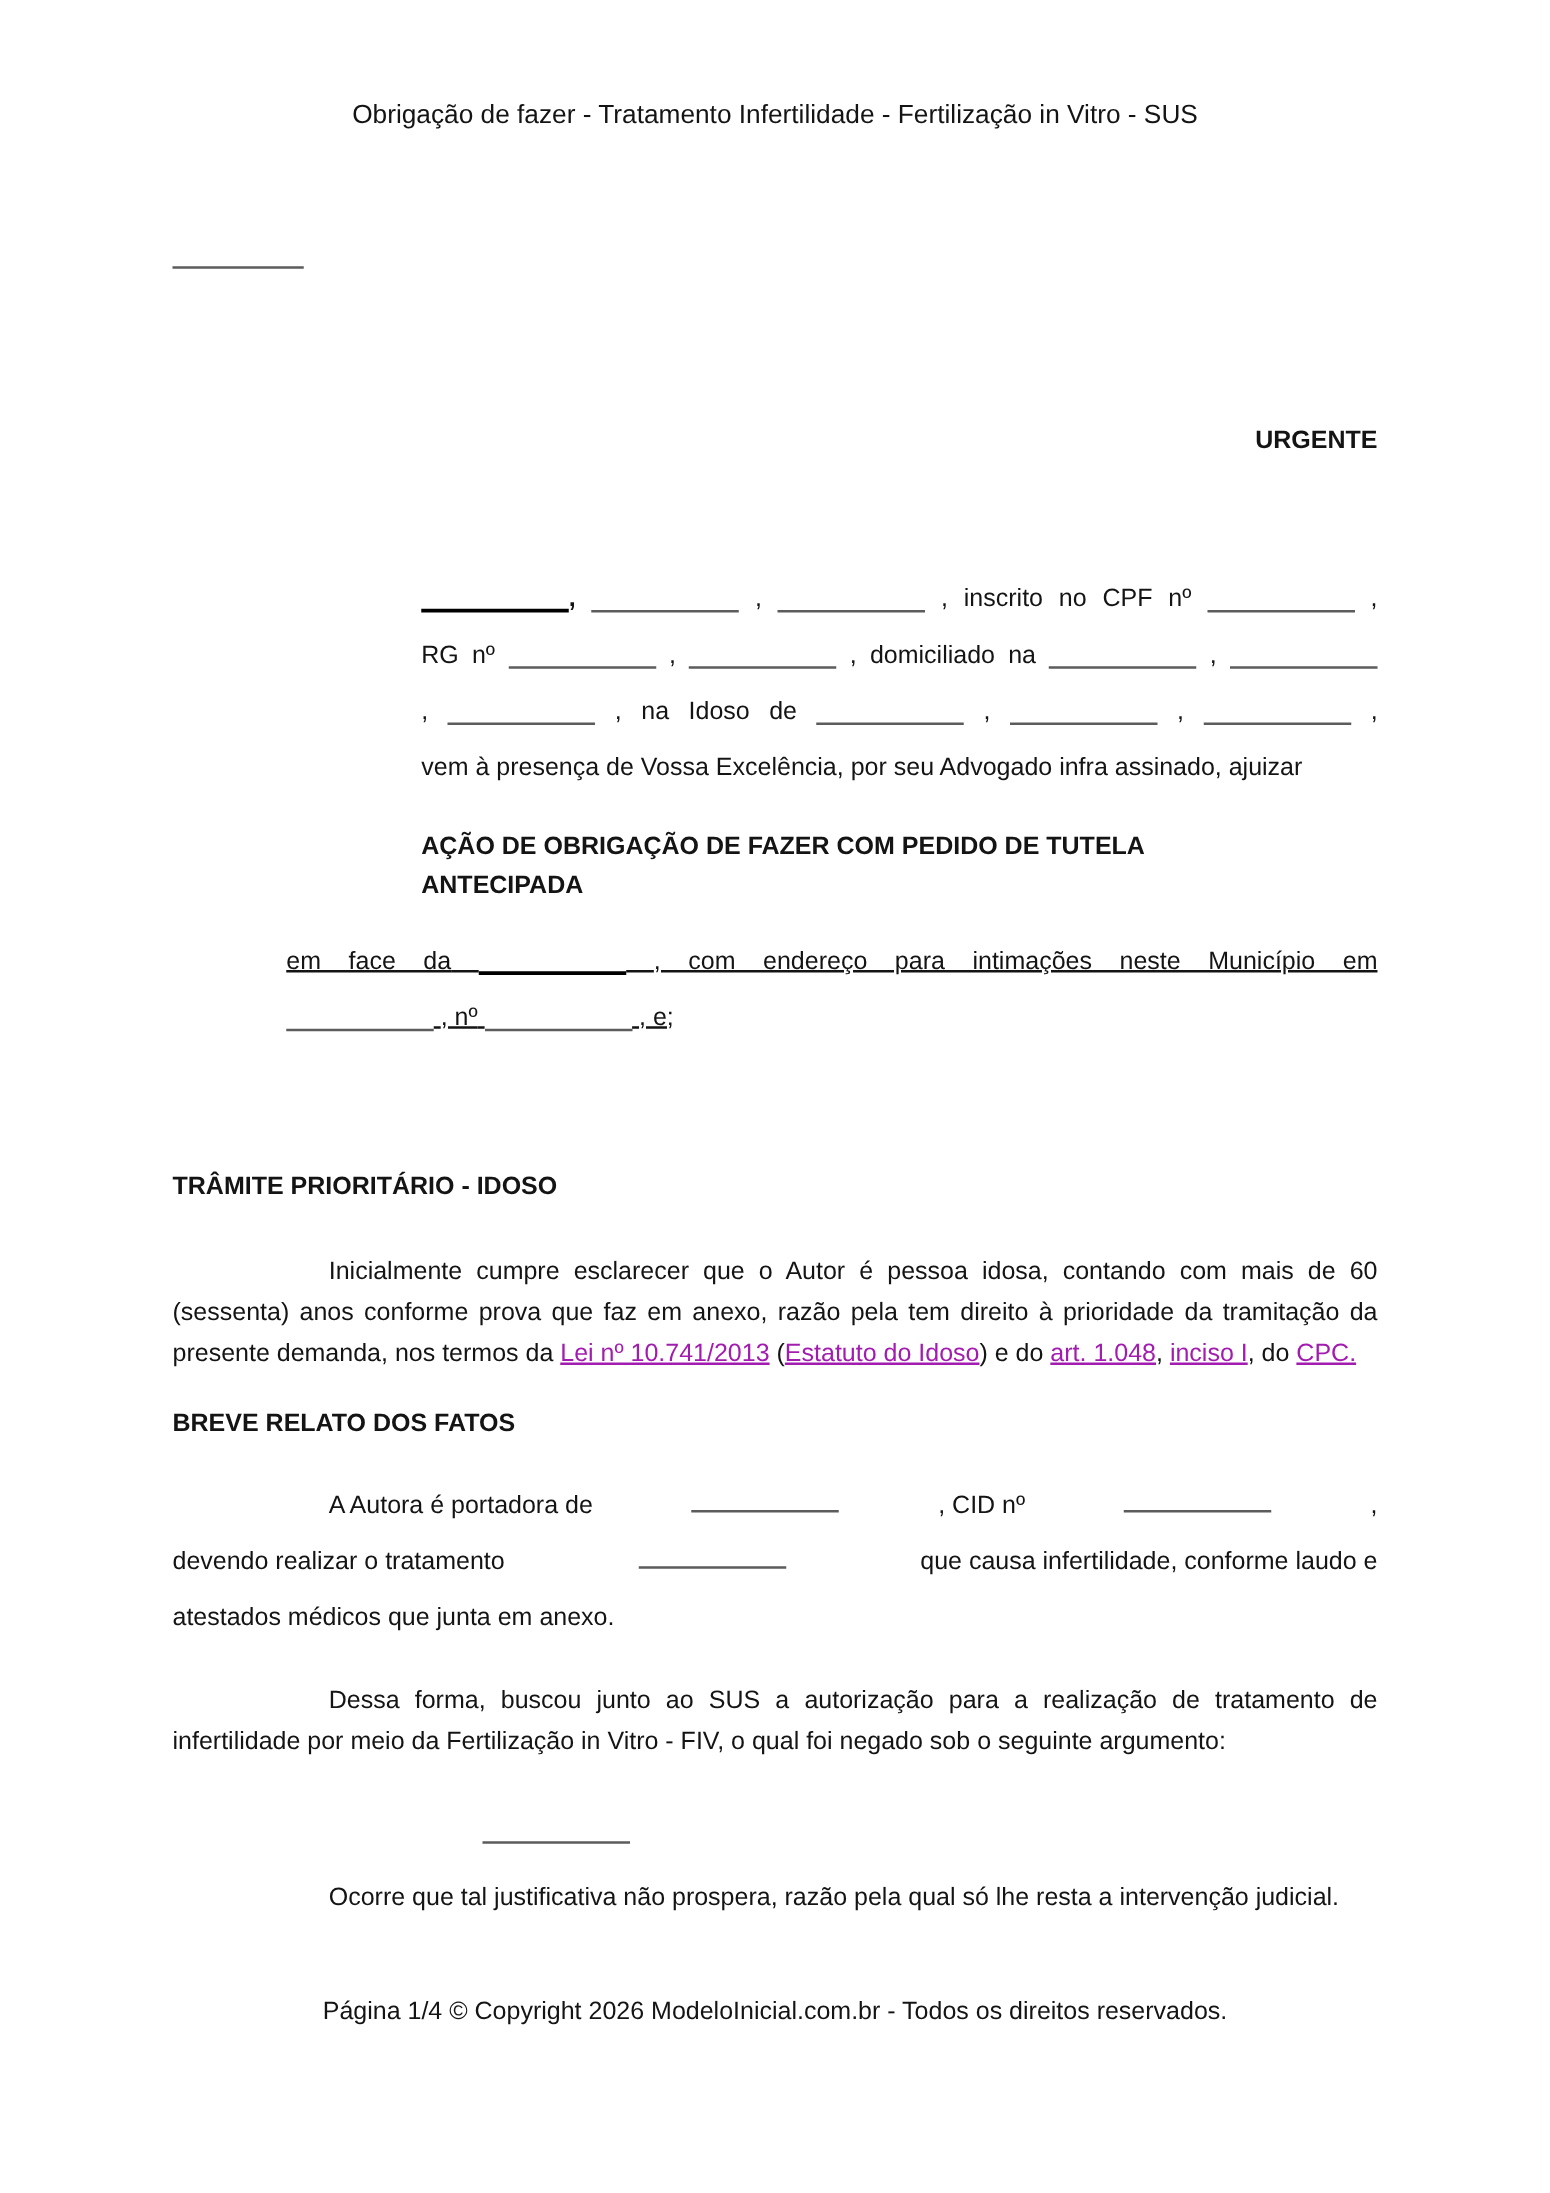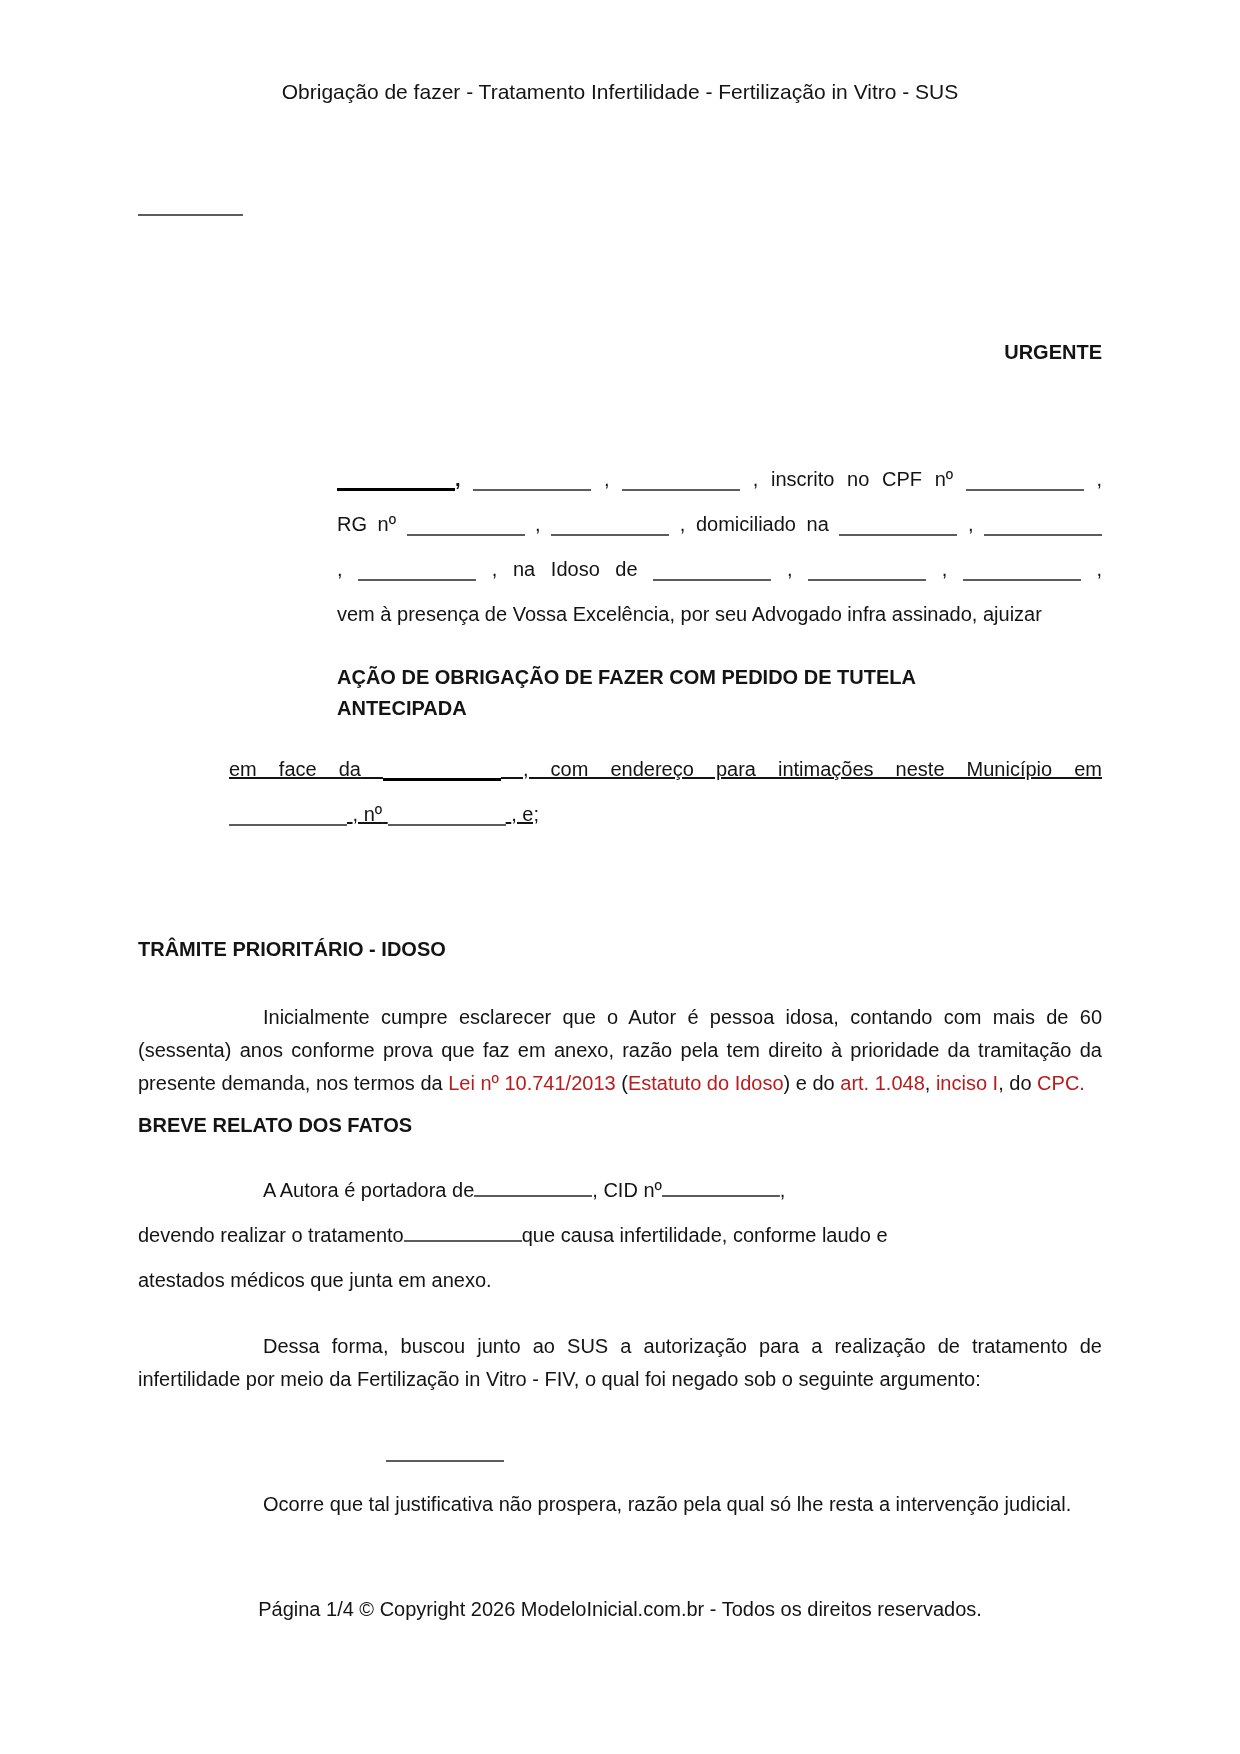--- a/index.html
+++ b/index.html
@@ -59,23 +59,23 @@
     font-weight: 700;
     line-height: 24px;
   }
   .tramite-h { margin-top: 100px; }
   .tramite-p {
     margin-top: 40px;
     line-height: 33px;
     text-align: justify;
     text-indent: 125px;
   }
-  .breve-h { margin-top: 13px; }
+  .breve-h { margin-top: 27px; }
   .autora { margin-top: 31px; line-height: 45px; }
-  .flexline { display: flex; align-items: baseline; }
+  .flexline { display: flex; justify-content: space-between; align-items: baseline; }
   .flexline.indent1 { padding-left: 125px; }
   .dessa-p {
     margin-top: 27px;
     line-height: 33px;
     text-align: justify;
     text-indent: 125px;
   }
   .lone-blank-row { margin-top: 38px; line-height: 33px; padding-left: 248px; }
   .ocorre-p {
     margin-top: 21px;
@@ -94,21 +94,22 @@
     display: inline-block;
     width: 118px;
     height: 1em;
     border-bottom: 2px solid #5c5c5c;
     vertical-align: -5px;
   }
   .blank.bold { border-bottom: 3px solid #000000; }
   .blank.w105 { width: 105px; }
   .b { font-weight: 700; }
   a.doclink {
-    color: #b91c1c;
+    color: #a21caf;
+    text-decoration: underline;
     cursor: pointer;
   }
 </style>
 </head>
 <body>
 
 <div class="page">
 
   <div class="doc-title">Obrigação de fazer - Tratamento Infertilidade - Fertilização in Vitro - SUS</div>
 

